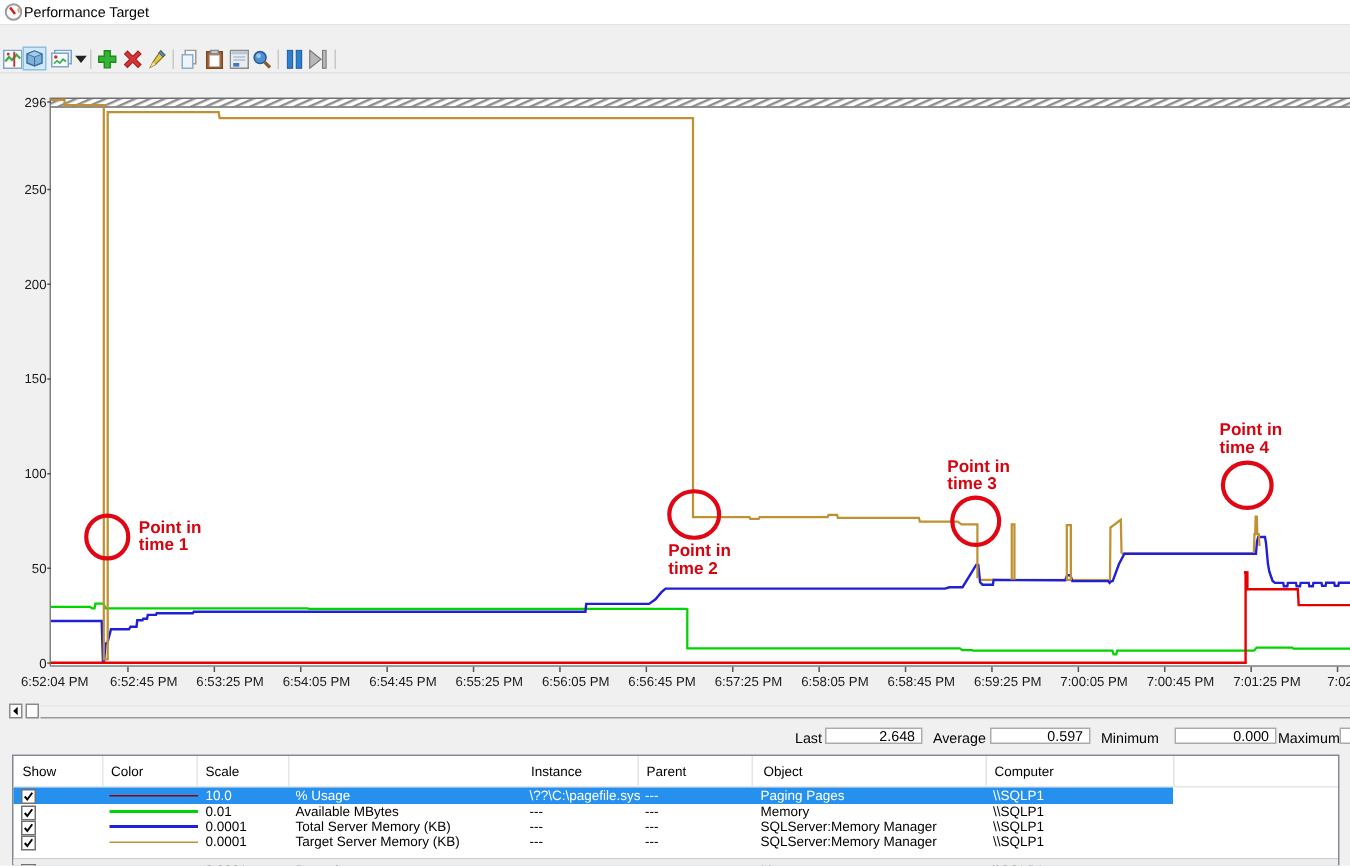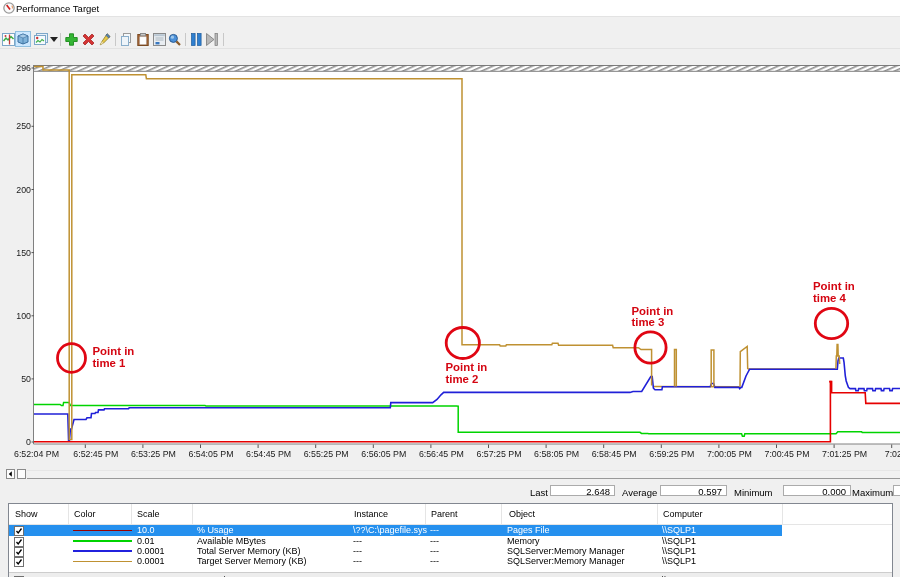--- a/index.html
+++ b/index.html
@@ -283,21 +283,21 @@
       <span class="cbx">
           <svg width="8" height="8" viewBox="0 0 8 8" style="display:block">
             <path d="M1.5 4 L3.2 6 L6.5 1.5" stroke="#000" stroke-width="1.3" fill="none"></path>
           </svg>
         </span>
       <span class="cline" style="background:#9a0000"></span>
       <span class="cell" style="left:128px;color:#fff">10.0</span>
       <span class="cell" style="left:188px;color:#fff">% Usage</span>
       <span class="cell" style="left:344px;color:#fff">\??\C:\pagefile.sys</span>
       <span class="cell" style="left:421px;color:#fff">---</span>
-      <span class="cell" style="left:498px;color:#fff">Pages File</span>
+      <span class="cell" style="left:498px;color:#fff">Paging Pages</span>
       <span class="cell" style="left:653px;color:#fff">\\SQLP1</span>
     </div>
 
     <div class="lrow" style="top:31.6px;">
       <span class="cbx">
           <svg width="8" height="8" viewBox="0 0 8 8" style="display:block">
             <path d="M1.5 4 L3.2 6 L6.5 1.5" stroke="#000" stroke-width="1.3" fill="none"></path>
           </svg>
         </span>
       <span class="cline" style="background:#00d400"></span>

